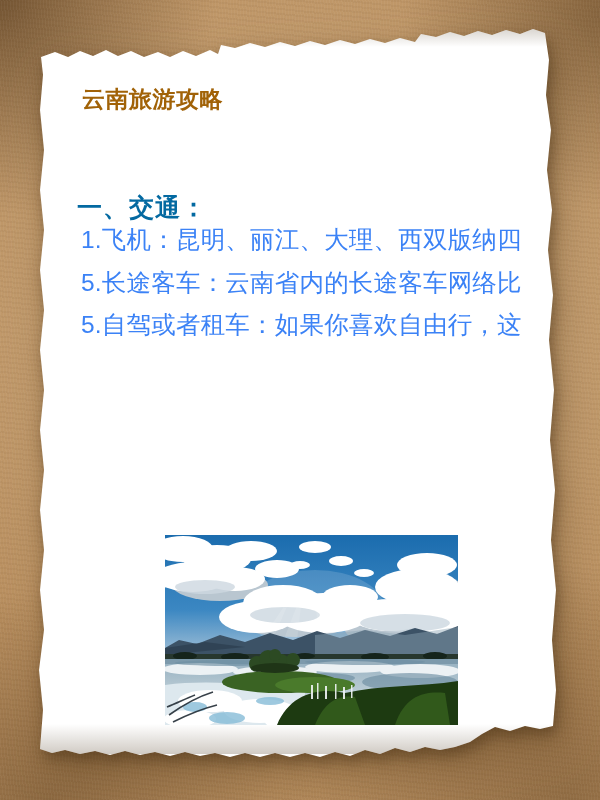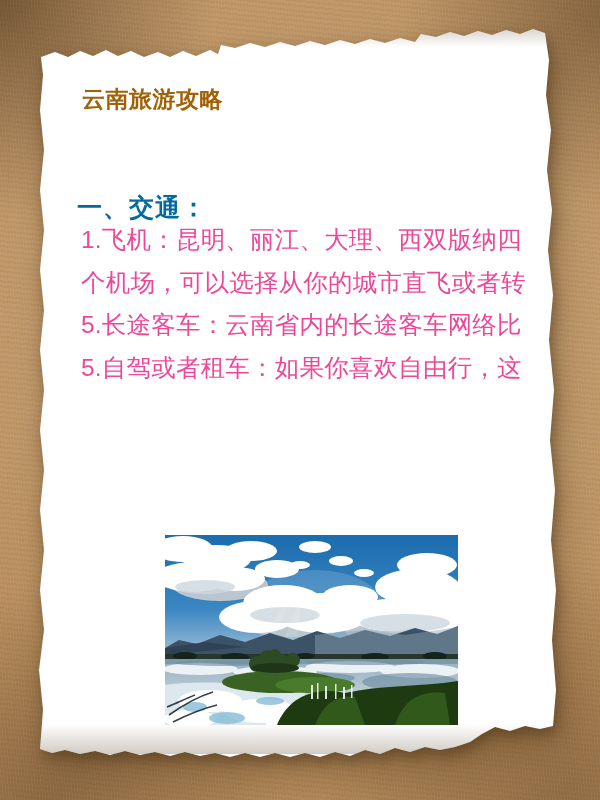--- a/index.html
+++ b/index.html
@@ -47,40 +47,39 @@
   .title{
     position:absolute;left:82px;top:84px;
     font-size:23px;font-weight:700;color:#a16207;letter-spacing:.5px;white-space:nowrap;
   }
   .heading{
     position:absolute;left:77px;top:178px;
     font-size:25px;font-weight:700;color:#0369a1;letter-spacing:1px;white-space:nowrap;margin-top:13px;
   }
   .bodytext{
     position:absolute;left:81px;top:219px;width:460px;
-    font-size:24.5px;font-weight:500;color:#ec4899;line-height:42.5px;letter-spacing:.2px;
+    font-size:24.5px;font-weight:500;color:#3b82f6;line-height:42.5px;letter-spacing:.2px;
   }
   .bodytext .line{white-space:nowrap;}
   .photo{position:absolute;left:165px;top:535px;width:293px;height:190px;display:block;}
 </style>
 </head>
 <body>
 
 <div class="stage">
   <div class="paper-shadow">
     <div class="paper">
       <div class="tear-shade-top"></div>
       <div class="tear-shade-bottom"></div>
 
       <div class="title">云南旅游攻略</div>
       <div class="heading">一、交通：</div>
 
       <div class="bodytext">
         <div class="line">1.飞机：昆明、丽江、大理、西双版纳四</div>
-        <div class="line">个机场，可以选择从你的城市直飞或者转</div>
         <div class="line">5.长途客车：云南省内的长途客车网络比</div>
         <div class="line">5.自驾或者租车：如果你喜欢自由行，这</div>
       </div>
 
       <svg class="photo" viewBox="0 0 293 190" preserveAspectRatio="none" role="img" xmlns="http://www.w3.org/2000/svg" aria-label="云南高原湖泊湿地风光：蓝天白云、远山与水中倒影">
         <defs>
           <linearGradient id="skyG" x1="0" y1="0" x2="0" y2="1">
             <stop offset="0" stop-color="#1b6cae"></stop>
             <stop offset="0.6" stop-color="#3b87c2"></stop>
             <stop offset="1" stop-color="#a9c4d8"></stop>

